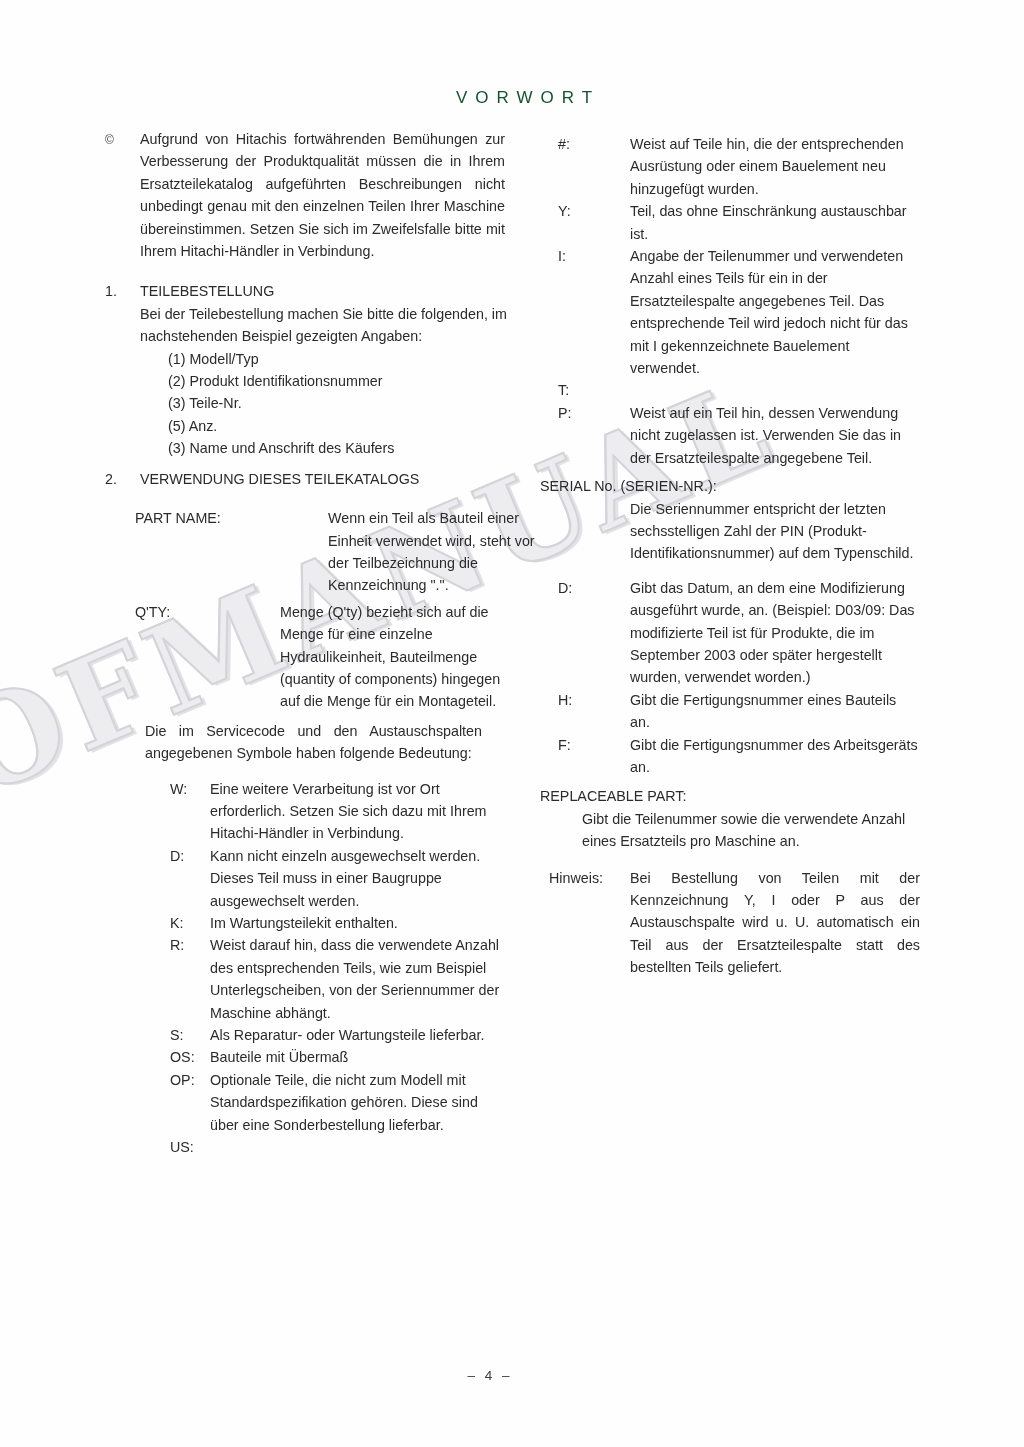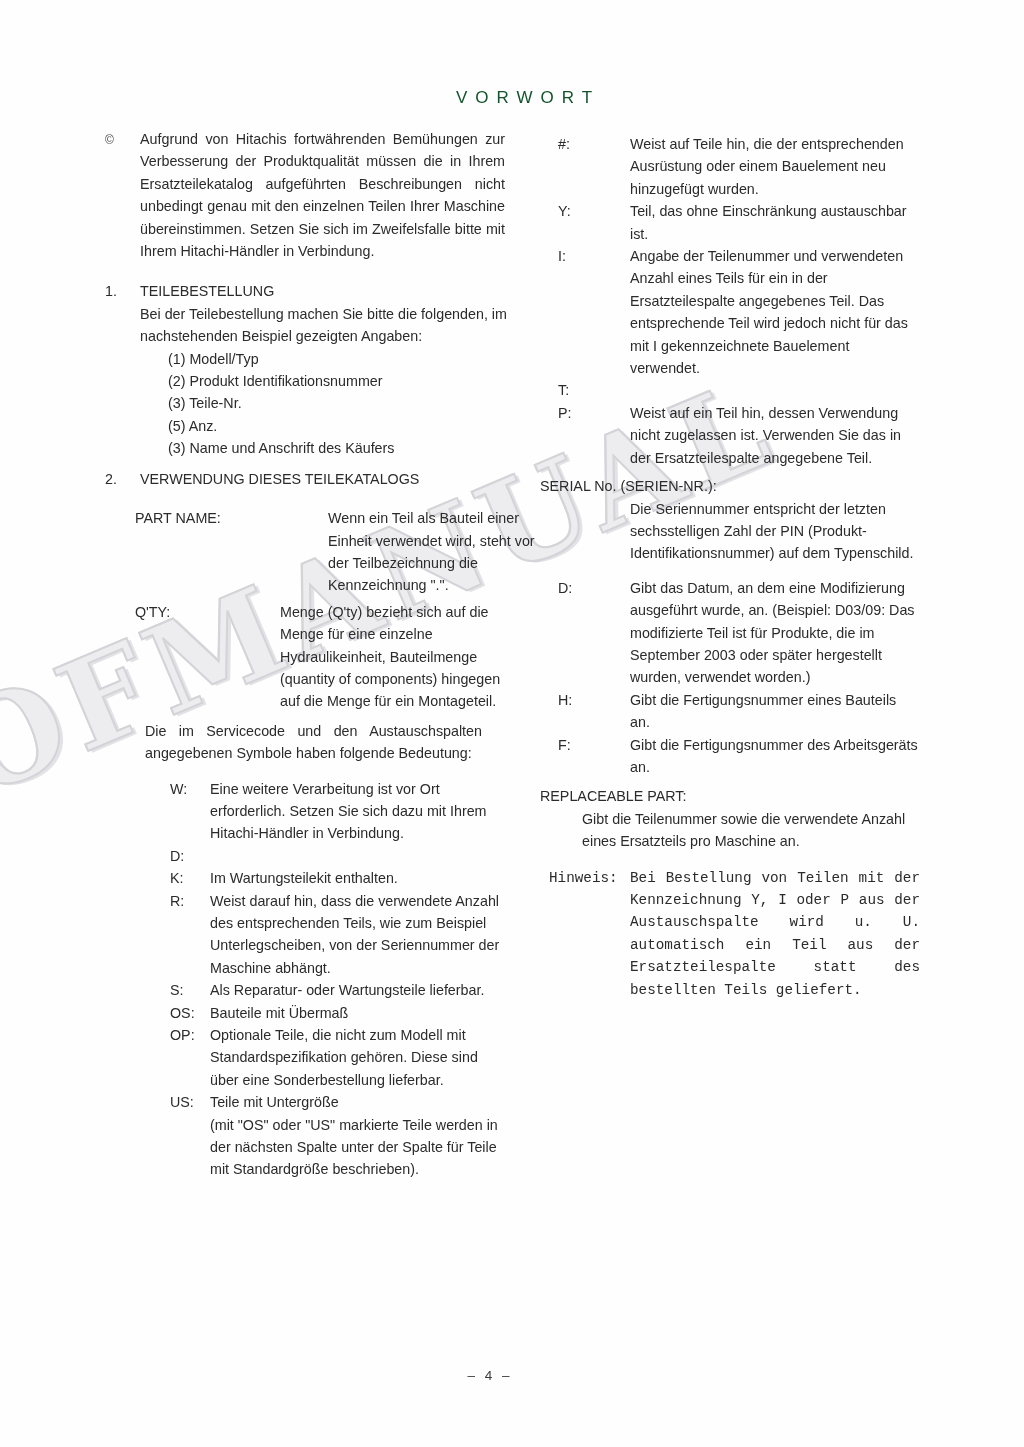--- a/index.html
+++ b/index.html
@@ -87,21 +87,21 @@
   .rsym-key { flex: none; margin-left: 18px; width: 72px; }
   .rsym-text { flex: none; width: 290px; }
 
   .serial-block { margin-top: 6px; }
   .serial-body { margin-left: 90px; width: 290px; }
   .rlist2 { margin-top: 12px; }
 
   .repl-block { margin-top: 7px; }
   .repl-body { margin-left: 42px; width: 352px; }
 
-  .note-row { margin-top: 14px; font-family: Liberation Mono, monospace; }
+  .note-row { margin-top: 14px; }
   .note-label { flex: none; margin-left: 9px; width: 81px; }
   .note-text { flex: none; width: 290px; }
 </style>
 </head>
 <body>
 
 <div class="page">
 
   <div class="watermark">OFMANUAL</div>
 
@@ -144,20 +144,21 @@
 
     <div class="symbols-block">
       <div class="sym-intro just">Die im Servicecode und den Austauschspalten angegebenen Symbole haben folgende Bedeutung:</div>
       <div class="sym-list">
         <div class="row">
           <span class="lsym-key">W:</span>
           <span class="lsym-text">Eine weitere Verarbeitung ist vor Ort erforderlich. Setzen Sie sich dazu mit Ihrem Hitachi-Händler in Verbindung.</span>
         </div>
         <div class="row">
           <span class="lsym-key">D:</span>
+          <span class="lsym-text">Kann nicht einzeln ausgewechselt werden. Dieses Teil muss in einer Baugruppe ausgewechselt werden.</span>
         </div>
         <div class="row">
           <span class="lsym-key">K:</span>
           <span class="lsym-text">Im Wartungsteilekit enthalten.</span>
         </div>
         <div class="row">
           <span class="lsym-key">R:</span>
           <span class="lsym-text">Weist darauf hin, dass die verwendete Anzahl des entsprechenden Teils, wie zum Beispiel Unterlegscheiben, von der Seriennummer der Maschine abhängt.</span>
         </div>
         <div class="row">
@@ -167,22 +168,20 @@
         <div class="row">
           <span class="lsym-key">OS:</span>
           <span class="lsym-text">Bauteile mit Übermaß</span>
         </div>
         <div class="row">
           <span class="lsym-key">OP:</span>
           <span class="lsym-text">Optionale Teile, die nicht zum Modell mit Standardspezifikation gehören. Diese sind über eine Sonderbestellung lieferbar.</span>
         </div>
         <div class="row">
           <span class="lsym-key">US:</span>
-          <span class="lsym-text">Teile mit Untergröße
-(mit "OS" oder "US" markierte Teile werden in der nächsten Spalte unter der Spalte für Teile mit Standardgröße beschrieben).</span>
         </div>
       </div>
     </div>
   </div>
 
   <div class="col col-right">
 
     <div class="row">
       <span class="rsym-key">#:</span>
       <span class="rsym-text">Weist auf Teile hin, die der entsprechenden Ausrüstung oder einem Bauelement neu hinzugefügt wurden.</span>

